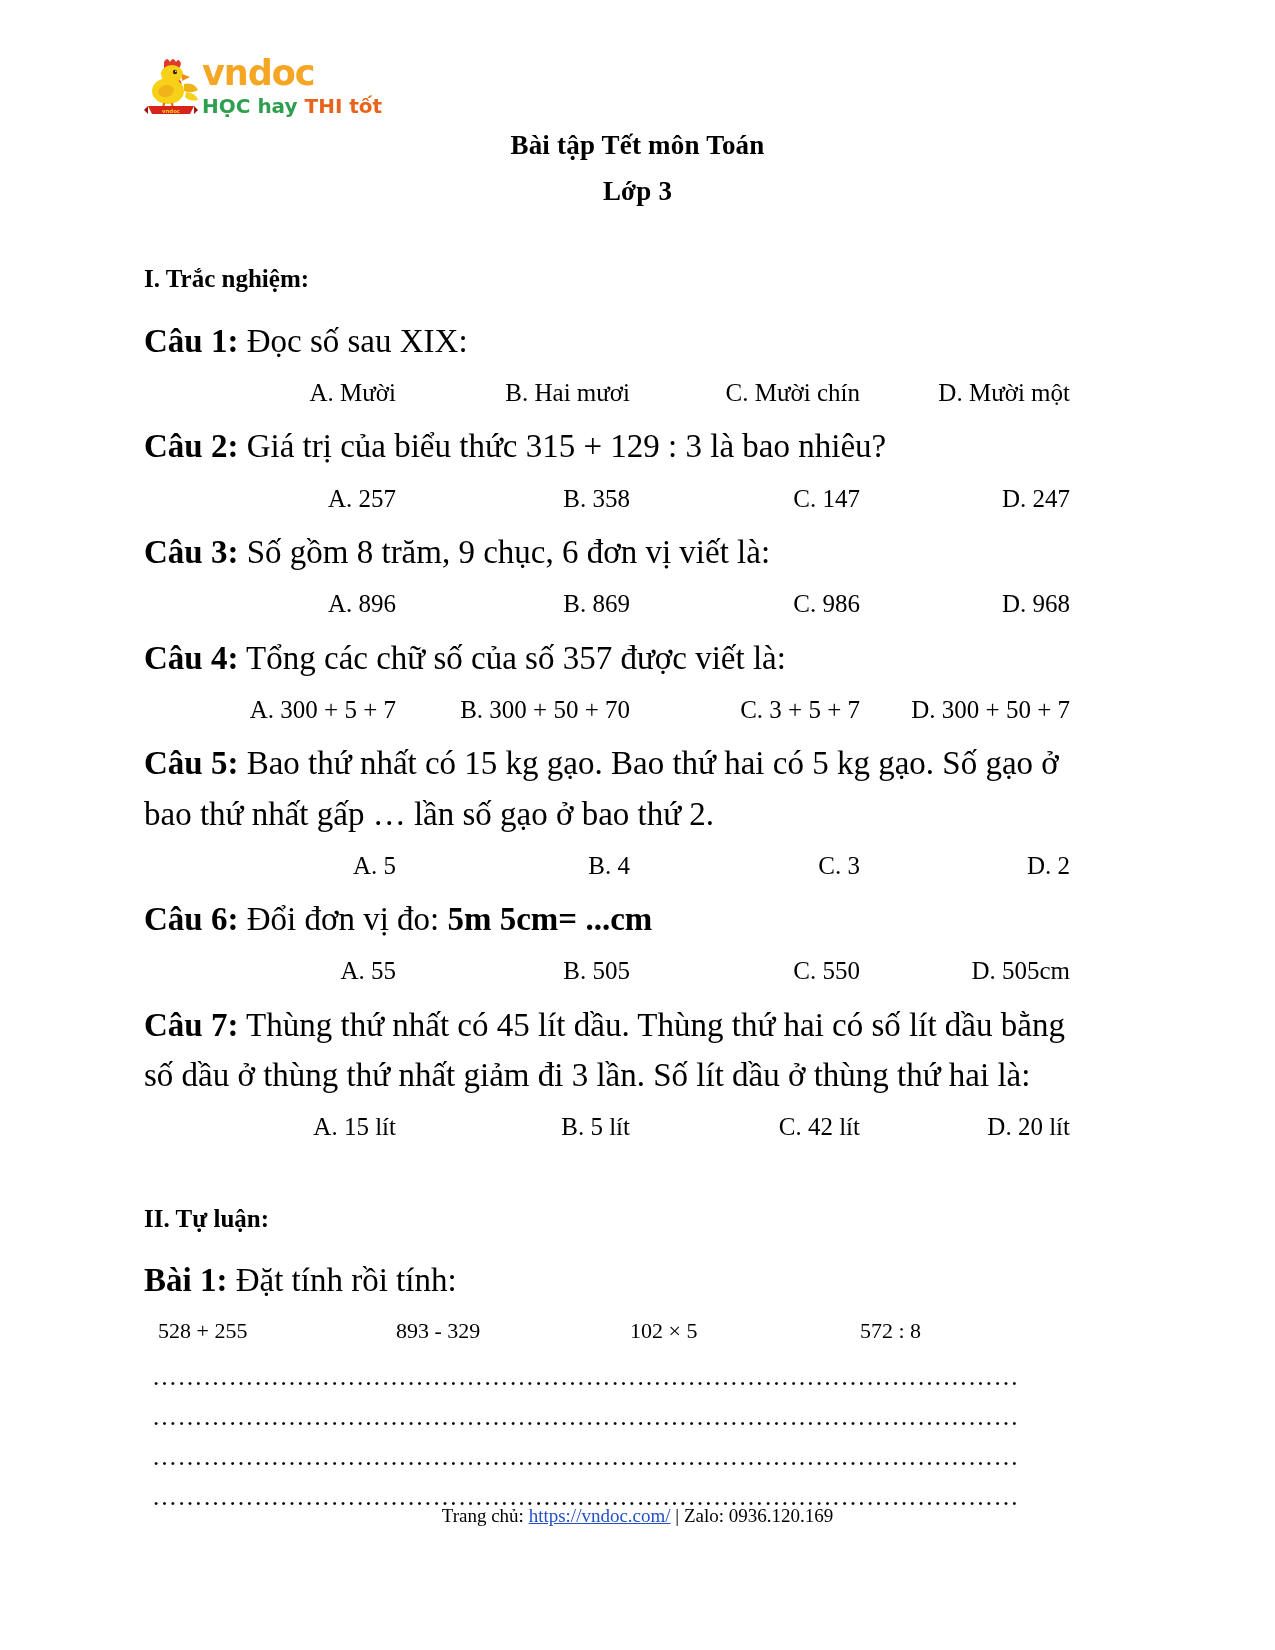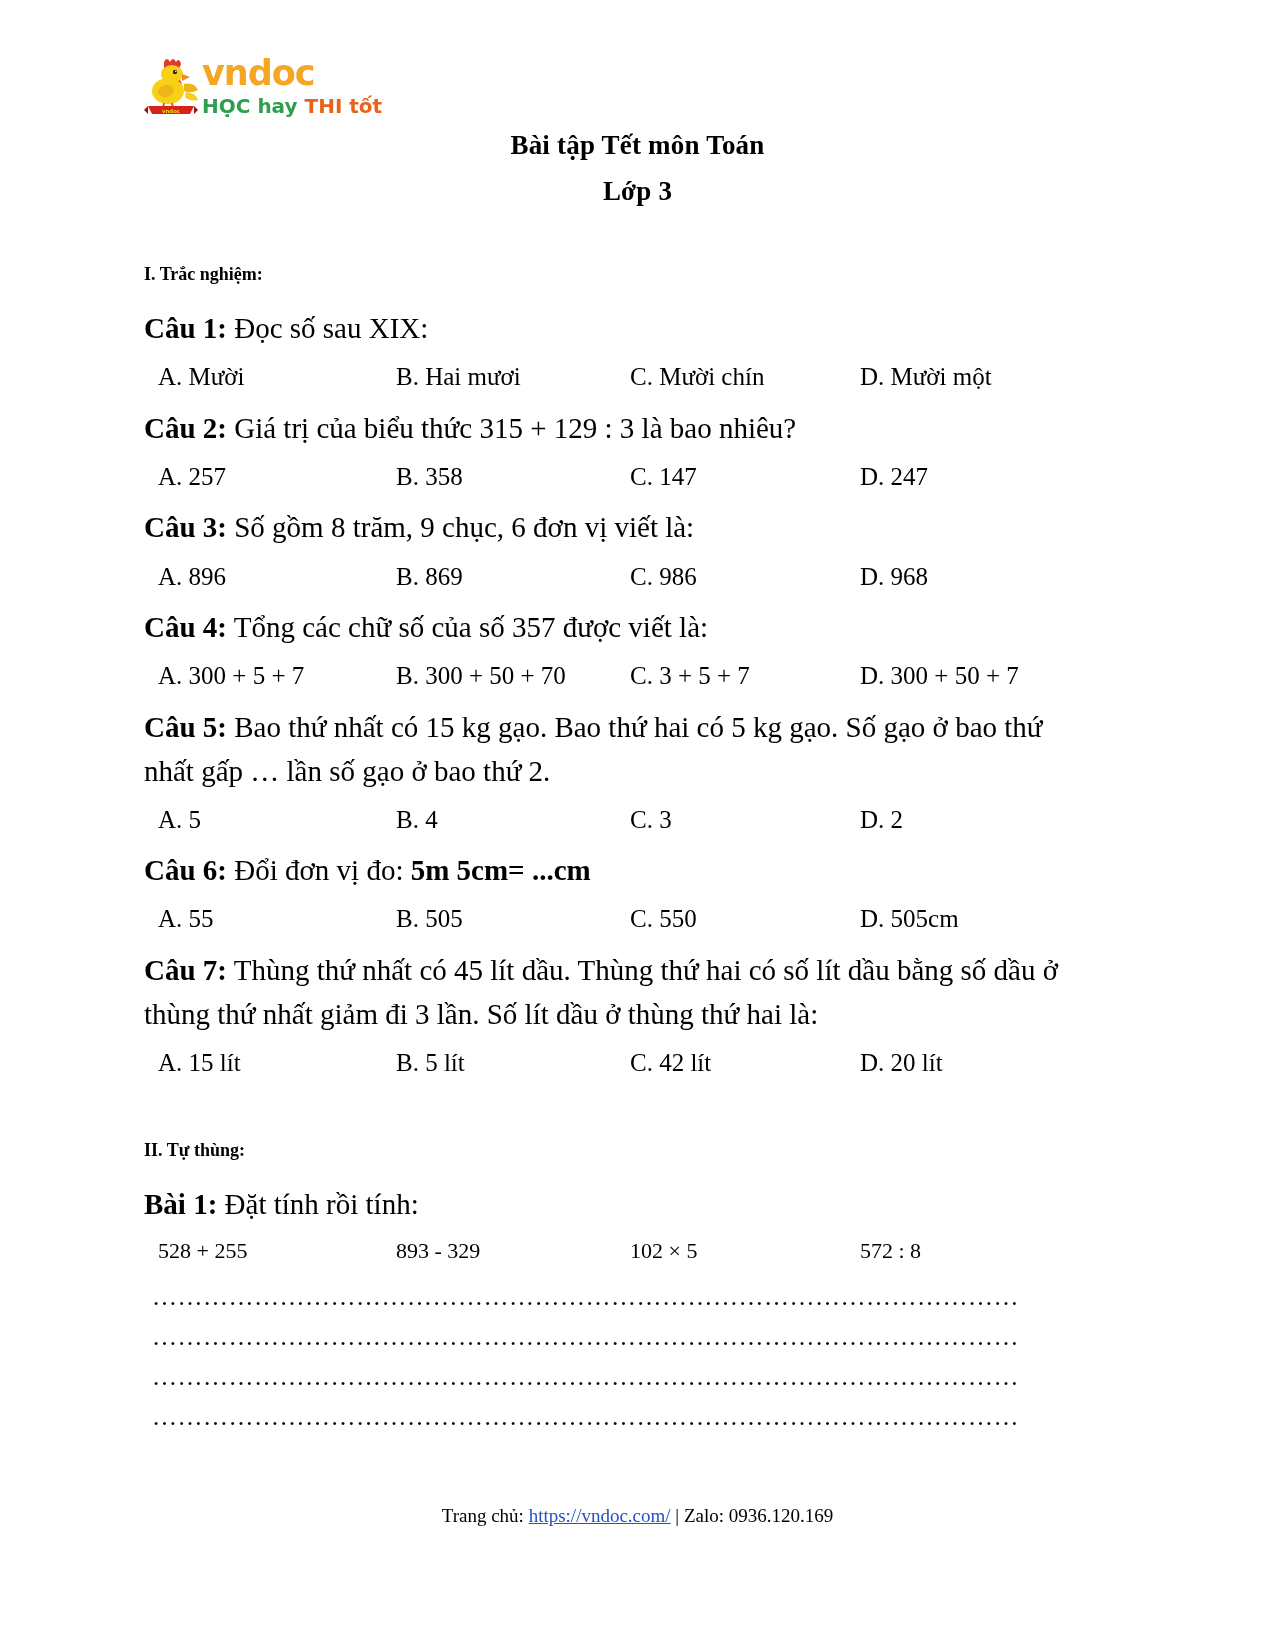--- a/index.html
+++ b/index.html
@@ -76,39 +76,40 @@
 
   
   .content {
     position: absolute;
     left: 144px;
     top: 258px;
     width: 930px;
   }
   .section-head {
     font-weight: bold;
-    font-size: 18px;
+    font-size: 25px;
     margin: 0 0 20px 0;
     line-height: 1.35;
   }
   .q-text {
-    font-size: 29px;
+    font-size: 33px;
     line-height: 1.52;
     margin: 0 0 8px 0;
     text-align: left;
   }
   .q-text .q-label { font-weight: bold; }
   .q-text .q-strong { font-weight: bold; }
 
   .options {
     display: flex;
     font-size: 25px;
     line-height: 1.5;
     margin: 0 0 10px 0;
     padding-left: 14px;
+    text-align: right;
   }
   .options .opt {
     flex: 0 0 auto;
     white-space: nowrap;
   }
   .opt-a { width: 238px; }
   .opt-b { width: 234px; }
   .opt-c { width: 230px; }
   .opt-d { width: 210px; }
 
@@ -259,21 +260,21 @@
     </p>
     <div class="options">
       <span class="opt opt-a">A. 15 lít</span>
       <span class="opt opt-b">B. 5 lít</span>
       <span class="opt opt-c">C. 42 lít</span>
       <span class="opt opt-d">D. 20 lít</span>
     </div>
 
     <div class="gap-block"></div>
 
-    <div class="section-head">II. Tự thùng:</div>
+    <div class="section-head">II. Tự luận:</div>
 
     <p class="q-text">
       <span class="q-label">Bài 1:</span><span> Đặt tính rồi tính:</span>
     </p>
 
     <div class="exprs">
       <span class="expr opt-a">528 + 255</span>
       <span class="expr opt-b">893 - 329</span>
       <span class="expr opt-c">102 × 5</span>
       <span class="expr opt-d">572 : 8</span>

